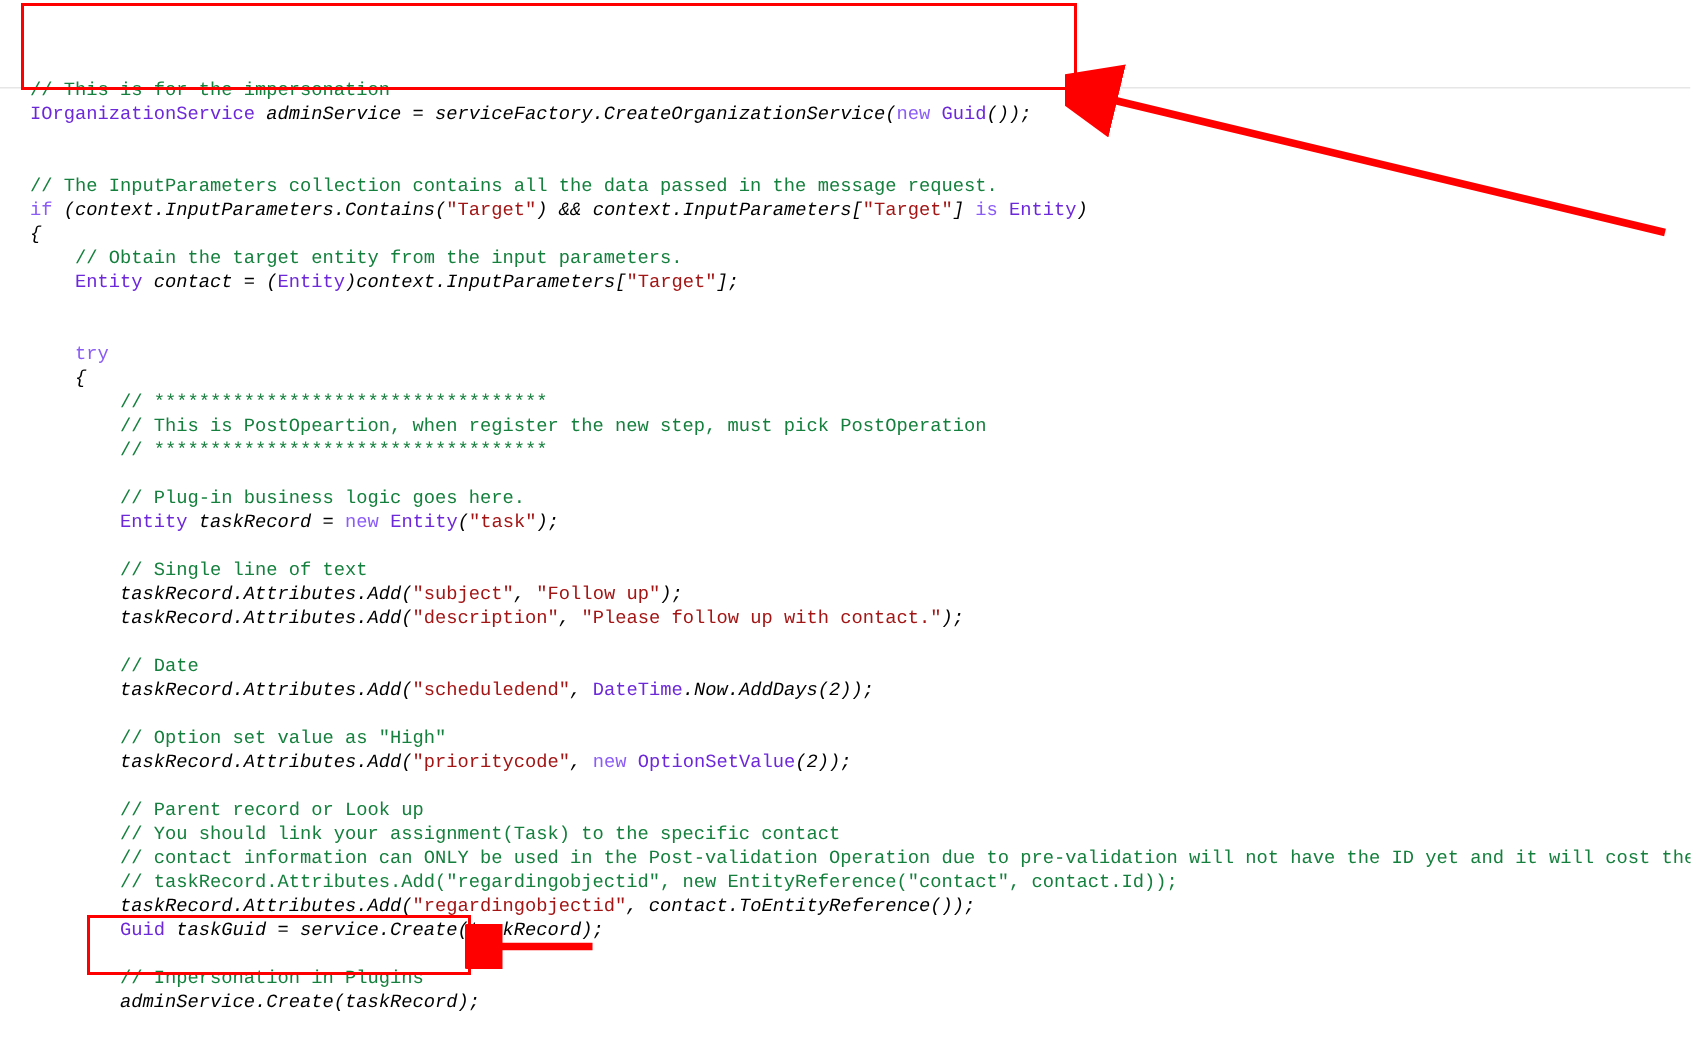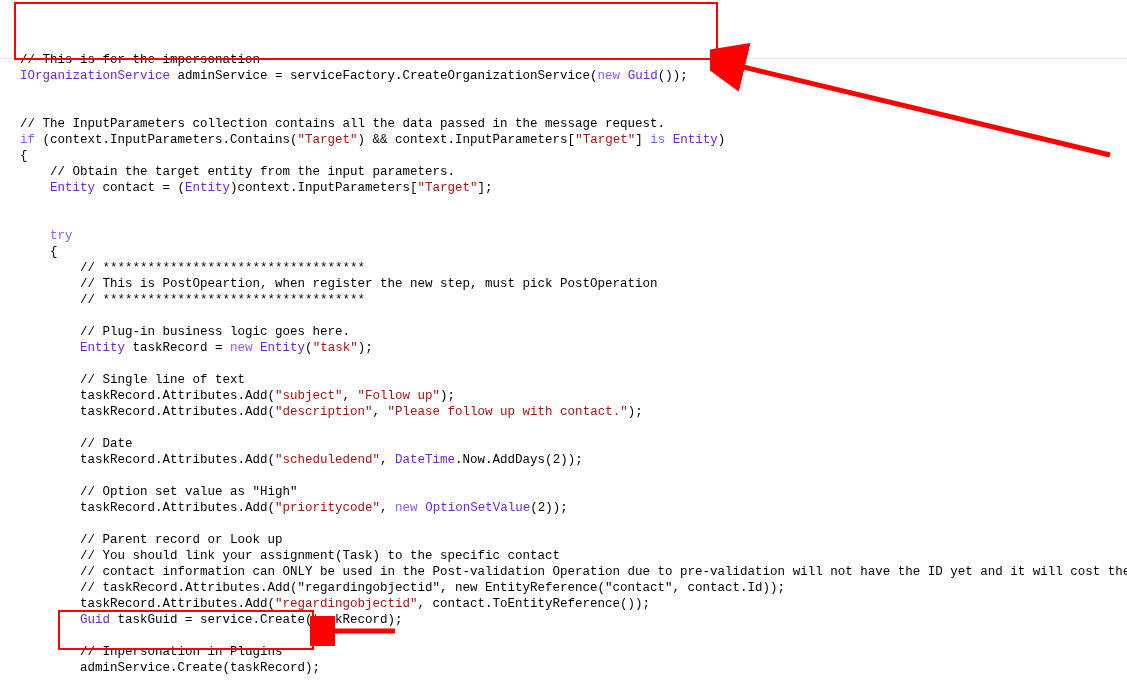--- a/index.html
+++ b/index.html
@@ -11,25 +11,25 @@
     line-height: 16px;
     color: #000;
     width: 1127px;
   }
   .editor {
     position: relative;
     padding: 4px 0 20px 20px;
     white-space: pre;
   }
   .line { min-height: 16px; }
-  .comment { color: #000000; }
+  .comment { color: #15803d; }
   .kw     { color: #8b5cf6; }
   .type   { color: #6d28d9; }
   .str    { color: #a31515; }
-  .txt    { color: #000; }
+  .txt    { color: #000; font-style: italic; }
 
   .redbox1 {
     position: absolute;
     border: 2px solid #ff0000;
     left: 14px;
     top: 2px;
     width: 700px;
     height: 54px;
     pointer-events: none;
   }

